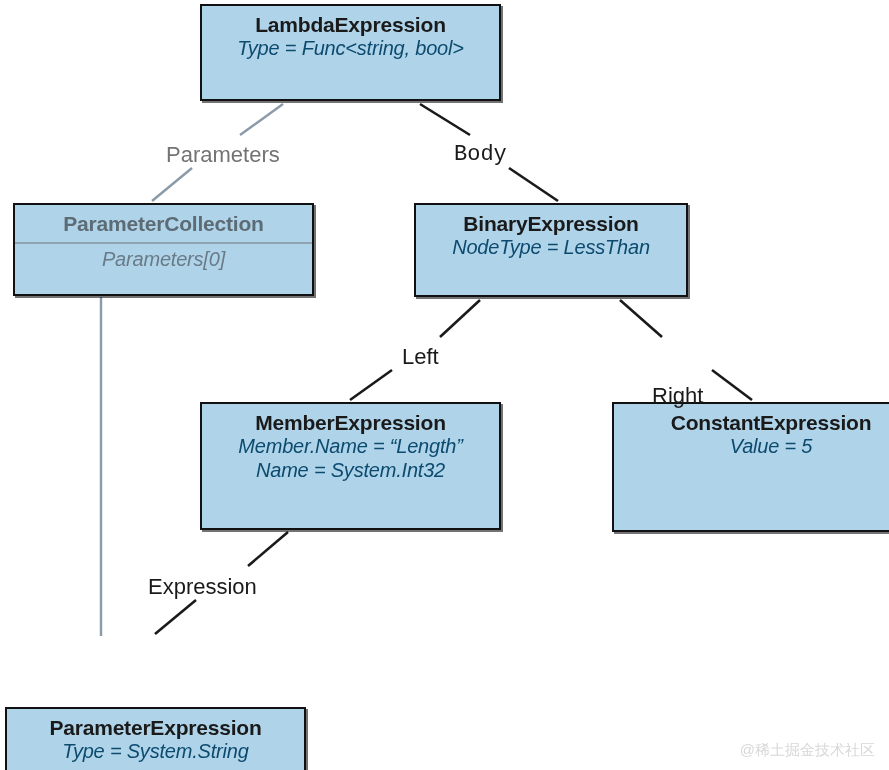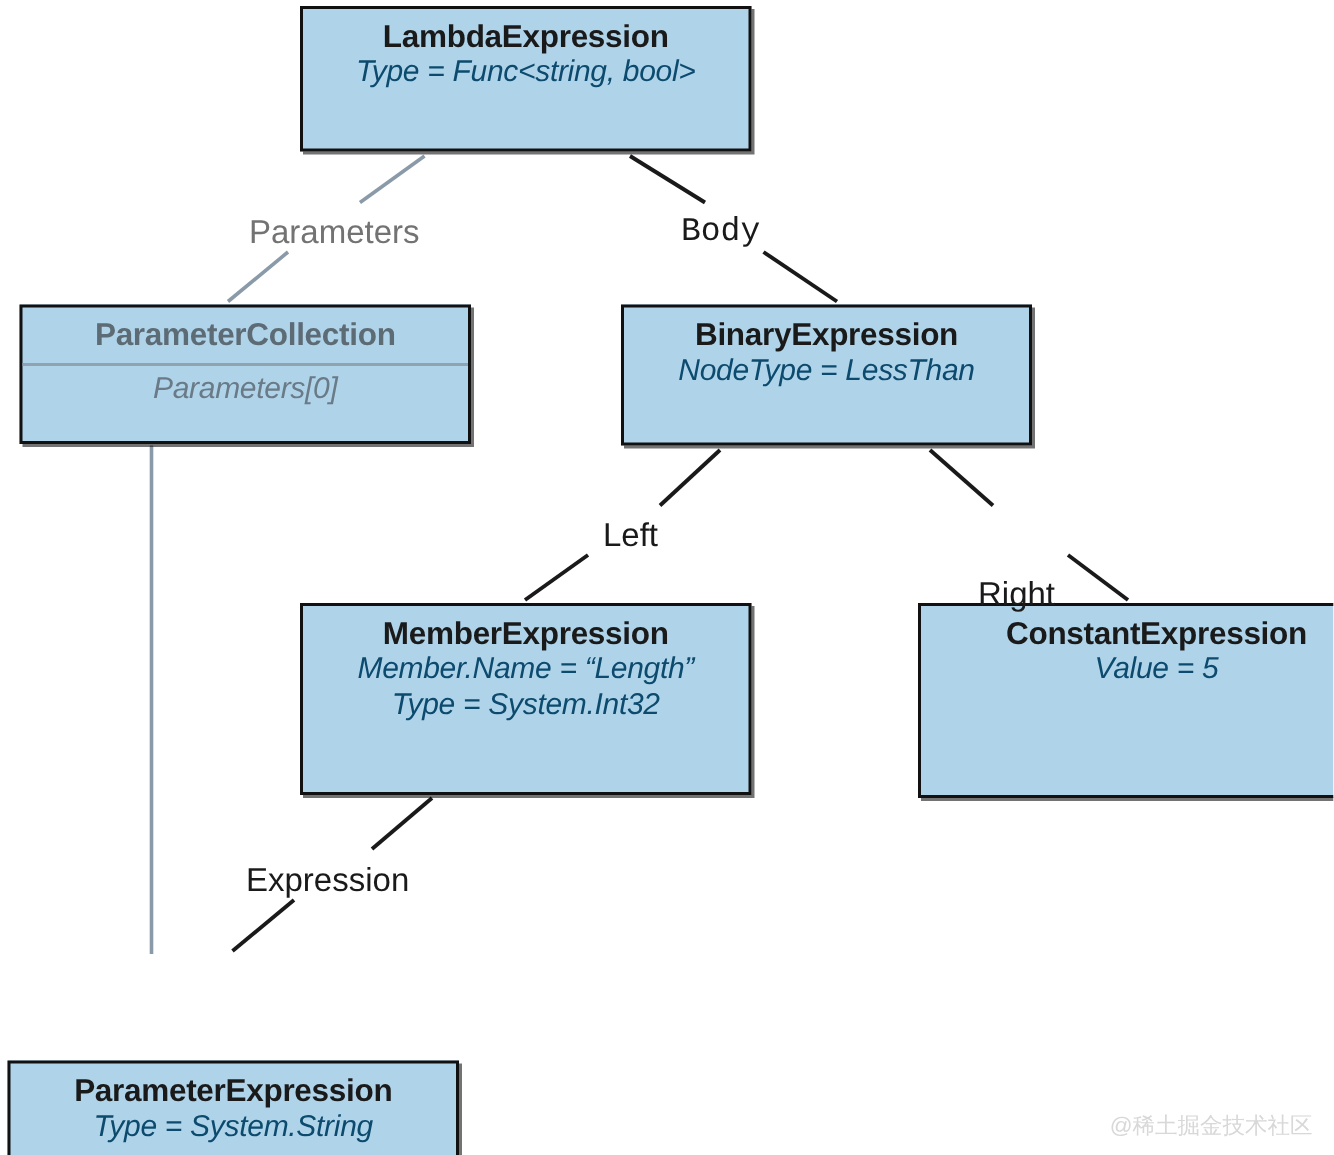--- a/index.html
+++ b/index.html
@@ -108,34 +108,34 @@
         <div class="divider"></div>
         <div class="node-attr muted">Parameters[0]</div>
       </div>
       <div class="node" style="left: 414px; top: 203px; width: 274px; height: 94px;">
         <div class="node-title">BinaryExpression</div>
         <div class="node-attr">NodeType = LessThan</div>
       </div>
       <div class="node" style="left: 200px; top: 402px; width: 301px; height: 128px;">
         <div class="node-title">MemberExpression</div>
         <div class="node-attr">Member.Name = “Length”</div>
-        <div class="node-attr">Type = System.Int32</div>
+        <div class="node-attr">Name = System.Int32</div>
       </div>
       <div class="node" style="left: 612px; top: 402px; width: 318px; height: 130px;">
         <div class="node-title">ConstantExpression</div>
         <div class="node-attr">Value = 5</div>
       </div>
       <div class="node" style="left: 5px; top: 668px; width: 301px; height: 148px; margin-top: 39px;">
         <div class="node-title">ParameterExpression</div>
         <div class="node-attr">Type = System.String</div>
       </div>
     </div>
 
   <div id="labels">
       <div class="edge-label muted" style="left: 166px; top: 142px;">Parameters</div>
       <div class="edge-label" style="left: 454px; top: 142px; font-family: Liberation Mono, monospace;">Body</div>
       <div class="edge-label" style="left: 402px; top: 344px;">Left</div>
       <div class="edge-label" style="left: 652px; top: 344px; margin-top: 39px;">Right</div>
-      <div class="edge-label" style="left: 164px; top: 574px;">Expression</div>
+      <div class="edge-label" style="left: 148px; top: 574px;">Expression</div>
     </div>
 
   <div class="watermark">@稀土掘金技术社区</div>
 </div>
 
 </body></html>

